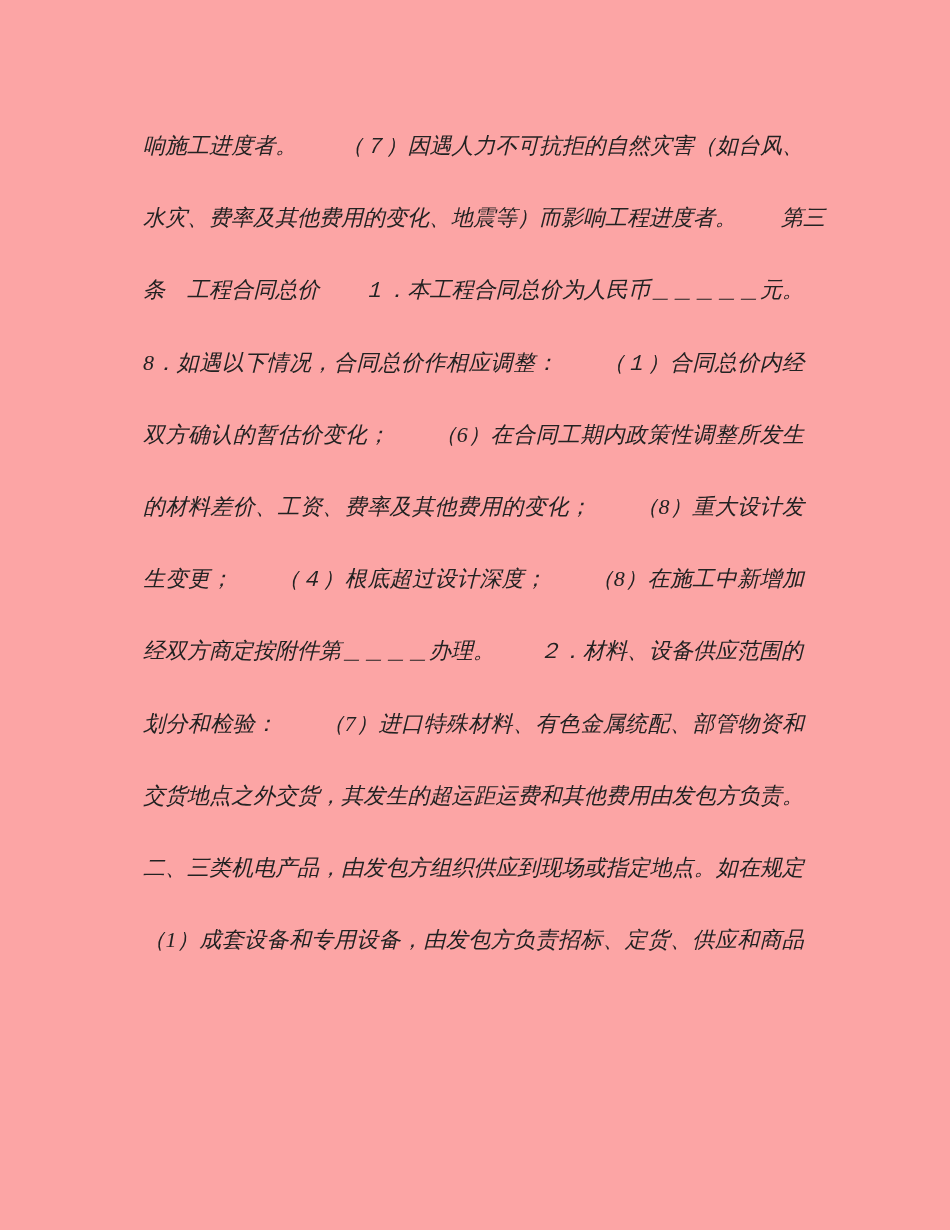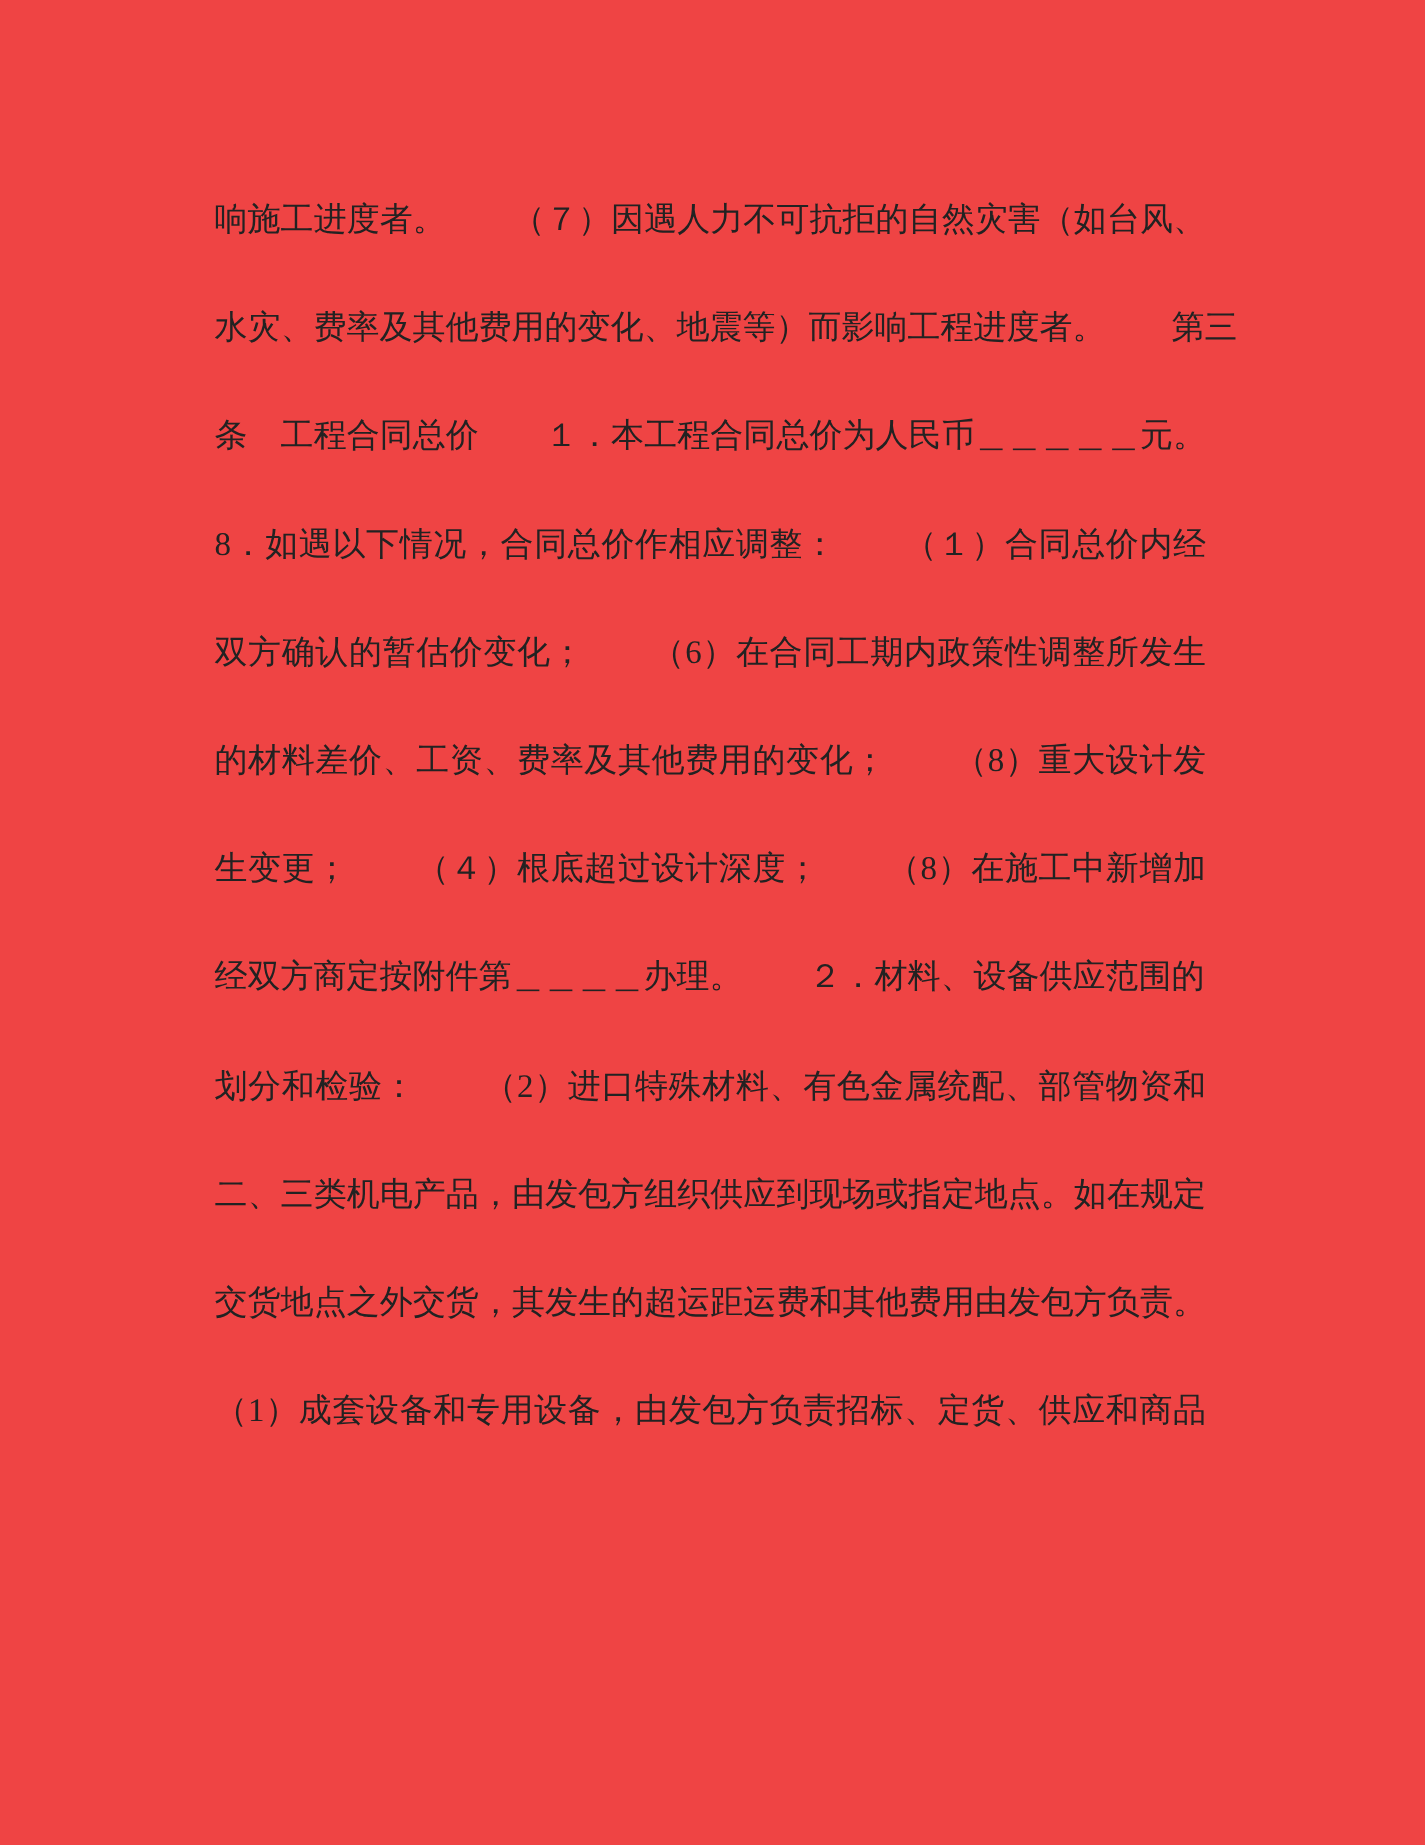--- a/index.html
+++ b/index.html
@@ -10,21 +10,22 @@
     width: 950px;
     height: 1230px;
     position: relative;
     overflow: hidden;
     background: #ffffff;
     font-family: "Liberation Serif", "DejaVu Serif", serif;
   }
   .doc-page {
     position: absolute;
     inset: 0;
-    background: #ef4444;
+    background: #fca5a5;
+    font-style: italic;
   }
   .textblock {
     position: absolute;
     left: 143px;
     top: 110px;
     width: 661px;
   }
   .line {
     height: 72.2px;
     line-height: 72.2px;
@@ -46,18 +47,18 @@
 <div class="doc-page">
   <div class="textblock">
     <div class="line">响施工进度者。　　（７）因遇人力不可抗拒的自然灾害（如台风、</div>
     <div class="line">水灾、费率及其他费用的变化、地震等）而影响工程进度者。　　第三</div>
     <div class="line">条　工程合同总价　　１．本工程合同总价为人民币＿＿＿＿＿元。</div>
     <div class="line">8．如遇以下情况，合同总价作相应调整：　　（１）合同总价内经</div>
     <div class="line">双方确认的暂估价变化；　　（6）在合同工期内政策性调整所发生</div>
     <div class="line">的材料差价、工资、费率及其他费用的变化；　　（8）重大设计发</div>
     <div class="line">生变更；　　（４）根底超过设计深度；　　（8）在施工中新增加</div>
     <div class="line">经双方商定按附件第＿＿＿＿办理。　　２．材料、设备供应范围的</div>
-    <div class="line">划分和检验：　　（2）进口特殊材料、有色金属统配、部管物资和</div>
+    <div class="line">划分和检验：　　（7）进口特殊材料、有色金属统配、部管物资和</div>
+    <div class="line">交货地点之外交货，其发生的超运距运费和其他费用由发包方负责。</div>
     <div class="line">二、三类机电产品，由发包方组织供应到现场或指定地点。如在规定</div>
-    <div class="line">交货地点之外交货，其发生的超运距运费和其他费用由发包方负责。</div>
     <div class="line">（1）成套设备和专用设备，由发包方负责招标、定货、供应和商品</div>
   </div>
 </div>
 
 </body></html>

